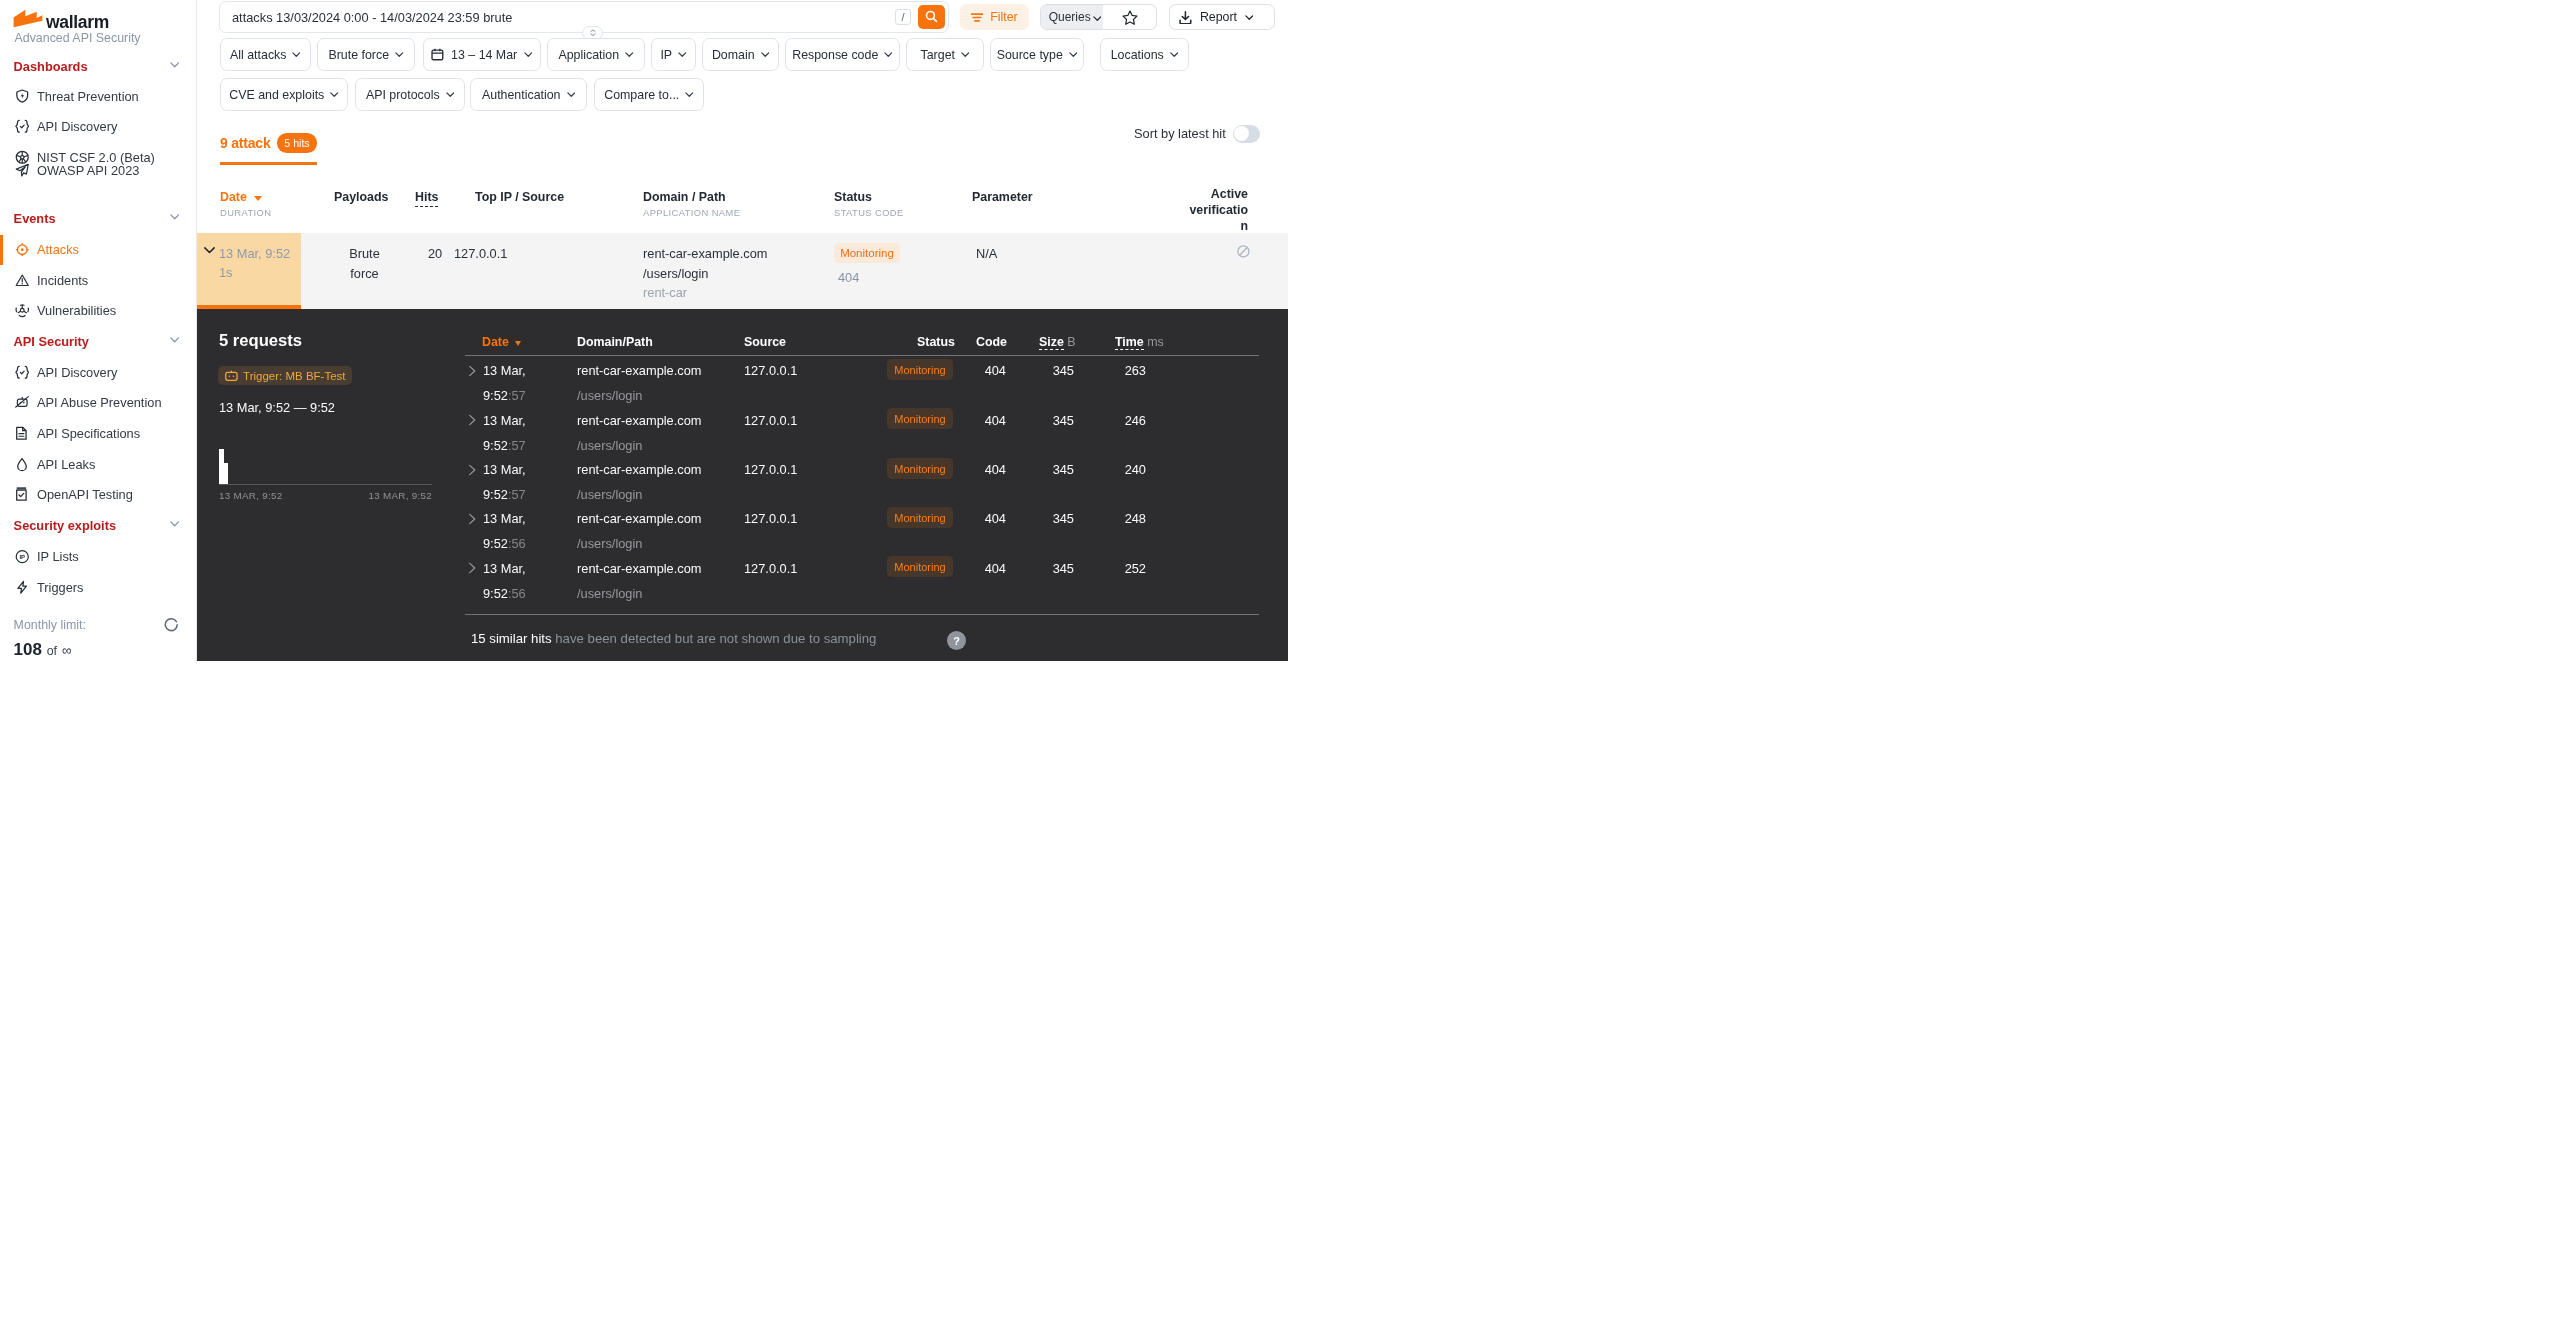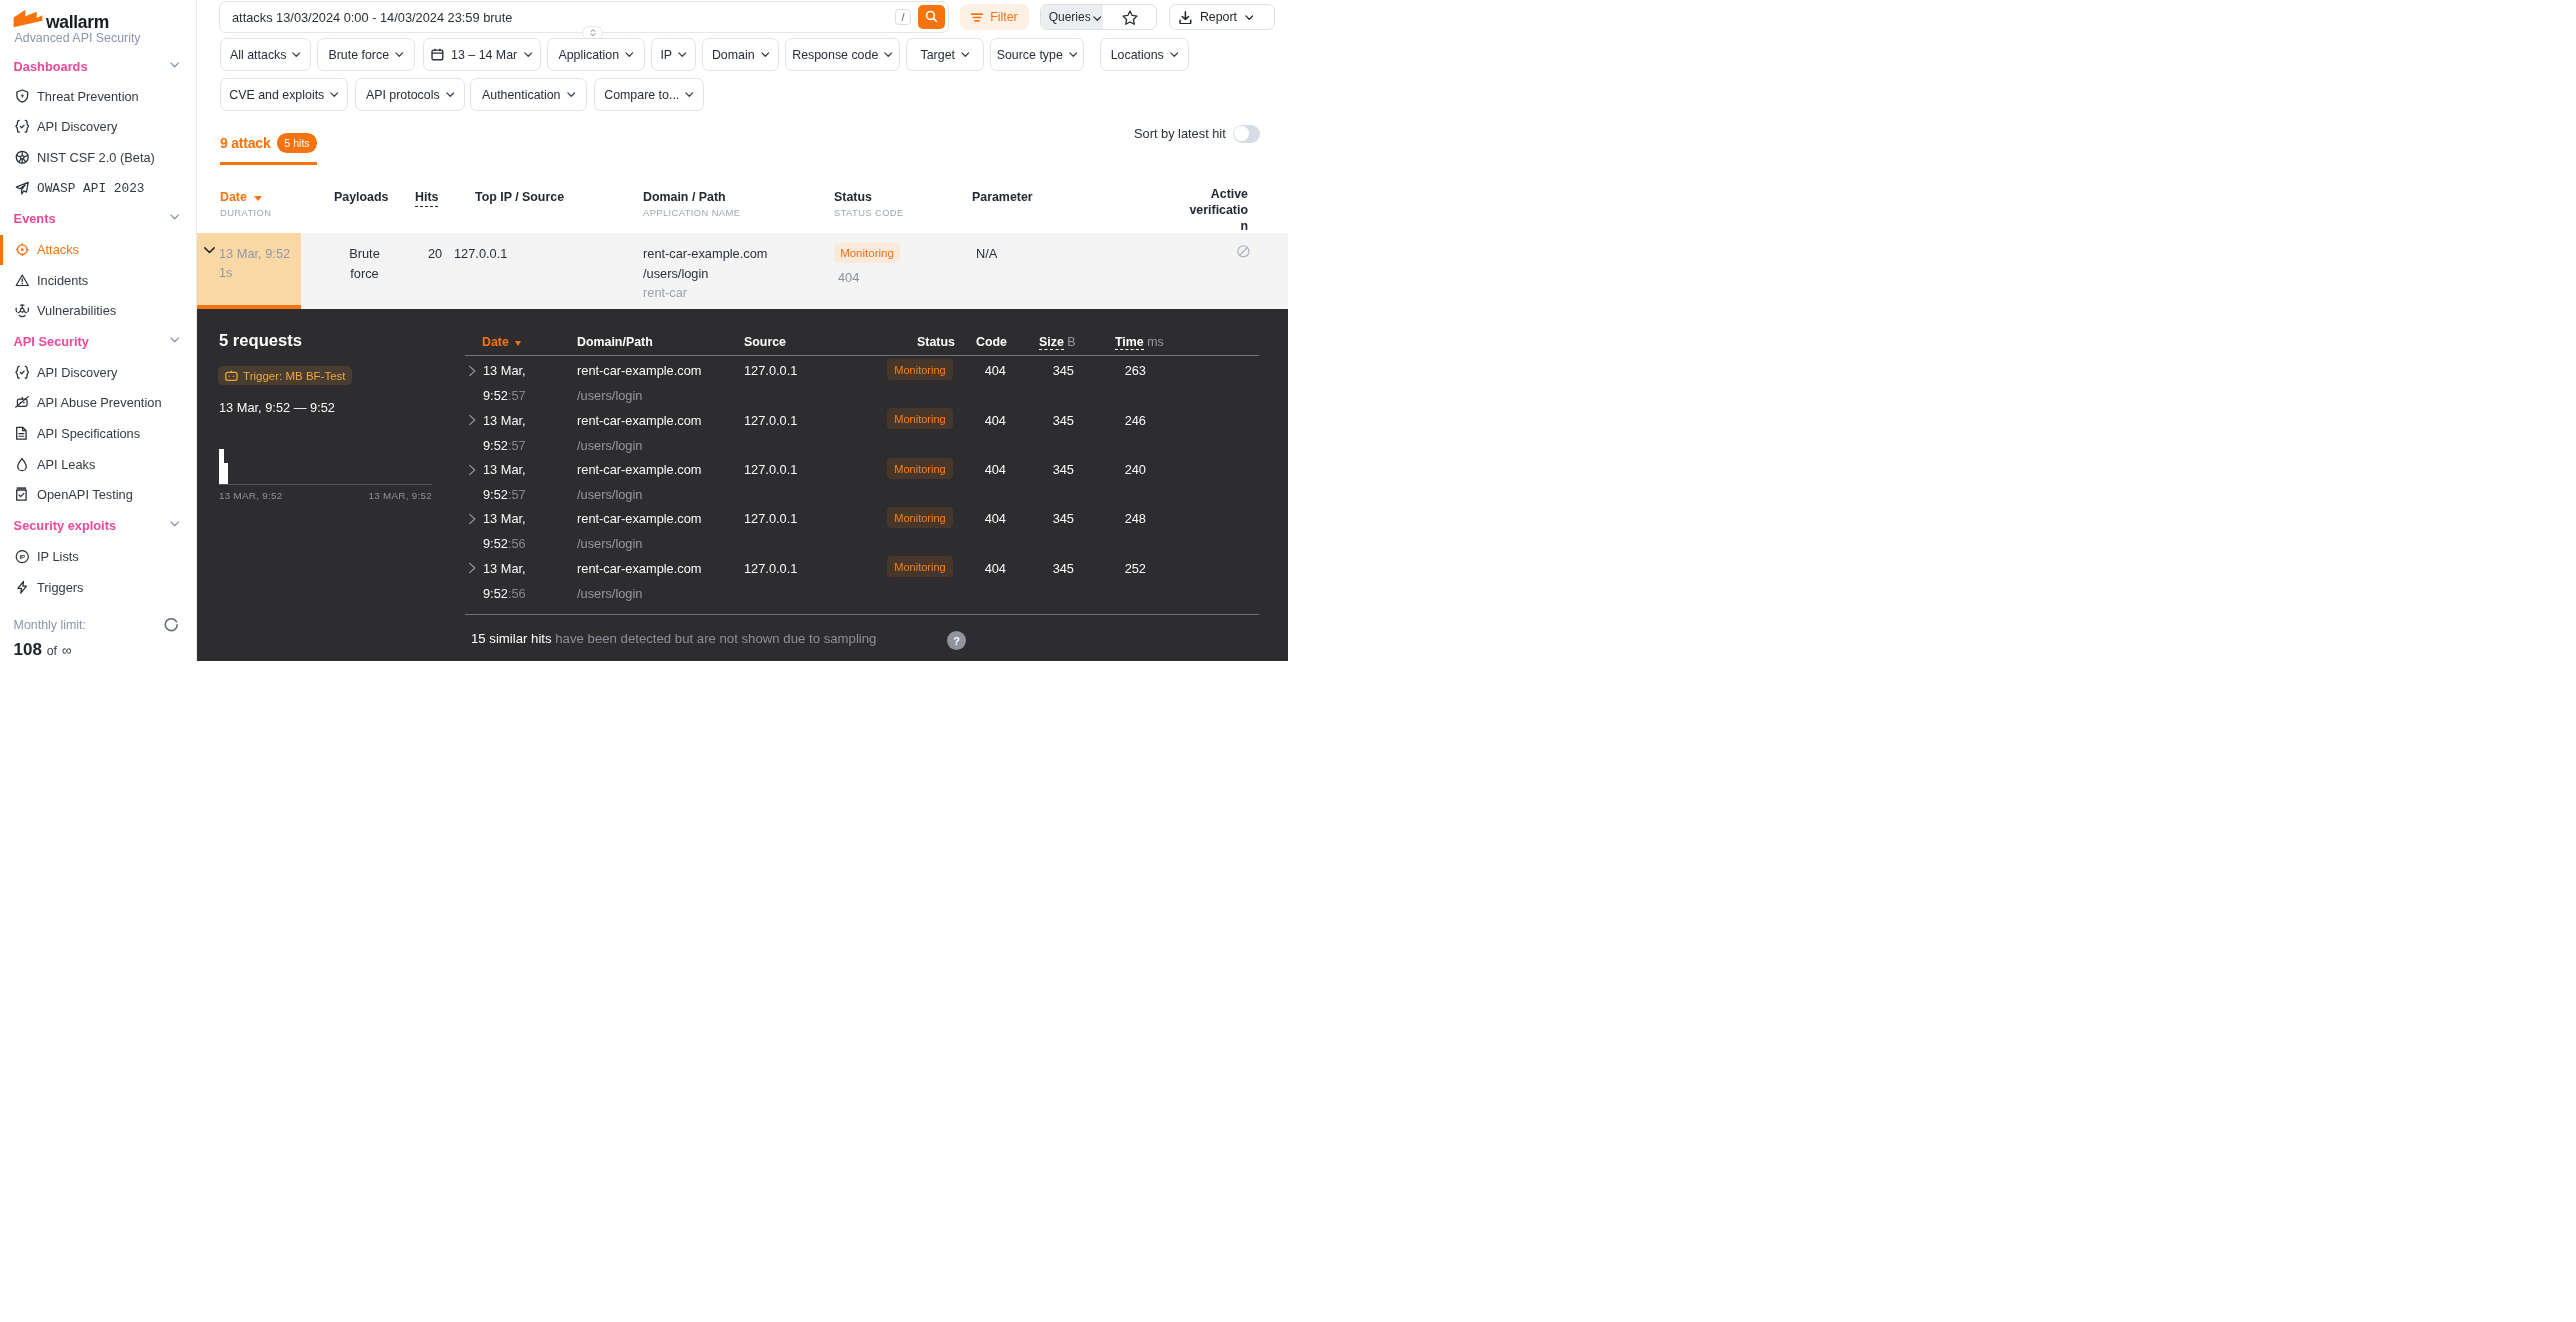--- a/index.html
+++ b/index.html
@@ -4,21 +4,21 @@
 <style>
 * { margin:0; padding:0; box-sizing:border-box; }
 html,body { width:1288px; height:661px; overflow:hidden; }
 body { font-family:"Liberation Sans", sans-serif; background:#fff; position:relative; }
 .abs { position:absolute; }
 
 #sidebar { position:absolute; left:0; top:0; width:197px; height:661px; background:#fff; border-right:0.9px solid #E8EAEE; z-index:5; }
 .navline { position:absolute; left:0; width:192px; height:31px; display:flex; align-items:center; }
 .navline .ic { position:absolute; left:14.5px; width:14.5px; height:14.5px; display:flex; align-items:center; justify-content:center; }
 .navline .tx { position:absolute; left:37px; font-size:12.8px; color:#333A44; white-space:nowrap; }
-.sechead { position:absolute; left:13.6px; font-size:12.8px; font-weight:bold; color:#ec4899; }
+.sechead { position:absolute; left:13.6px; font-size:12.8px; font-weight:bold; color:#b91c1c; }
 .secchev { position:absolute; left:170px; }
 
 #searchbox { position:absolute; left:219px; top:1.3px; width:730px; height:32px; border:0.9px solid #E3E6EA; border-radius:6.8px; background:#fff; }
 #searchtext { position:absolute; left:232px; top:10.2px; font-size:12.8px; color:#2A3039; }
 #slashkey { position:absolute; left:895px; top:9px; width:16px; height:15.8px; border:0.9px solid #D9DFE7; border-radius:3.4px; color:#5B6573; font-size:11px; display:flex; align-items:center; justify-content:center; background:#fff; }
 #searchbtn { position:absolute; left:918px; top:4.7px; width:27px; height:24px; background:#F7730E; border-radius:5.1px; display:flex; align-items:center; justify-content:center; }
 #sortpill { position:absolute; left:582px; top:26px; width:21px; height:14px; background:#fff; border:0.9px solid #E3E6EA; border-radius:7.7px; display:flex; flex-direction:column; align-items:center; justify-content:center; }
 .tbtn { position:absolute; top:4.3px; height:26px; border-radius:6.8px; display:flex; align-items:center; justify-content:center; font-size:12.4px; }
 
 .chip { position:absolute; top:38px; height:33px; border:0.9px solid #DFE3E9; border-radius:6.8px; background:#fff; display:flex; align-items:center; justify-content:center; gap:6px; font-size:12.4px; color:#272E38; }
@@ -75,21 +75,21 @@
   <div class="navline" style="top:142px;">
     <span class="ic">
         <svg width="14.5" height="14.5" viewBox="0 0 17 17">
           <circle cx="8.5" cy="8.5" r="7" fill="none" stroke="#272E38" stroke-width="1.5"></circle>
           <path d="M8.5 1.5v5M8.5 10.5v5M2 6.5l4.6 1.6M15 6.5l-4.6 1.6M4.5 14l2.8-3.9M12.5 14l-2.8-3.9" fill="none" stroke="#272E38" stroke-width="1.4"></path>
           <circle cx="8.5" cy="8.5" r="2" fill="none" stroke="#272E38" stroke-width="1.4"></circle>
         </svg>
       </span>
     <span class="tx">NIST CSF 2.0 (Beta)</span>
   </div>
-  <div class="navline" style="top:173px;font-family:Liberation Mono, monospace;">
+  <div class="navline" style="top:155px;">
     <span class="ic">
         <svg width="14.5" height="14.5" viewBox="0 0 17 17">
           <path d="M15.5 1.5L1.5 7.2l4.4 1.9 6.2-4.6-4.6 5.8.4 4.9 2.2-3.6 3.3 1.4z" fill="none" stroke="#272E38" stroke-width="1.4" stroke-linejoin="round"></path>
         </svg>
       </span>
     <span class="tx">OWASP API 2023</span>
   </div>
 
   <div class="sechead" style="top:211px;">Events</div>
   <svg class="secchev" style="top:214px;" width="9.4" height="6" viewBox="0 0 11 7">

